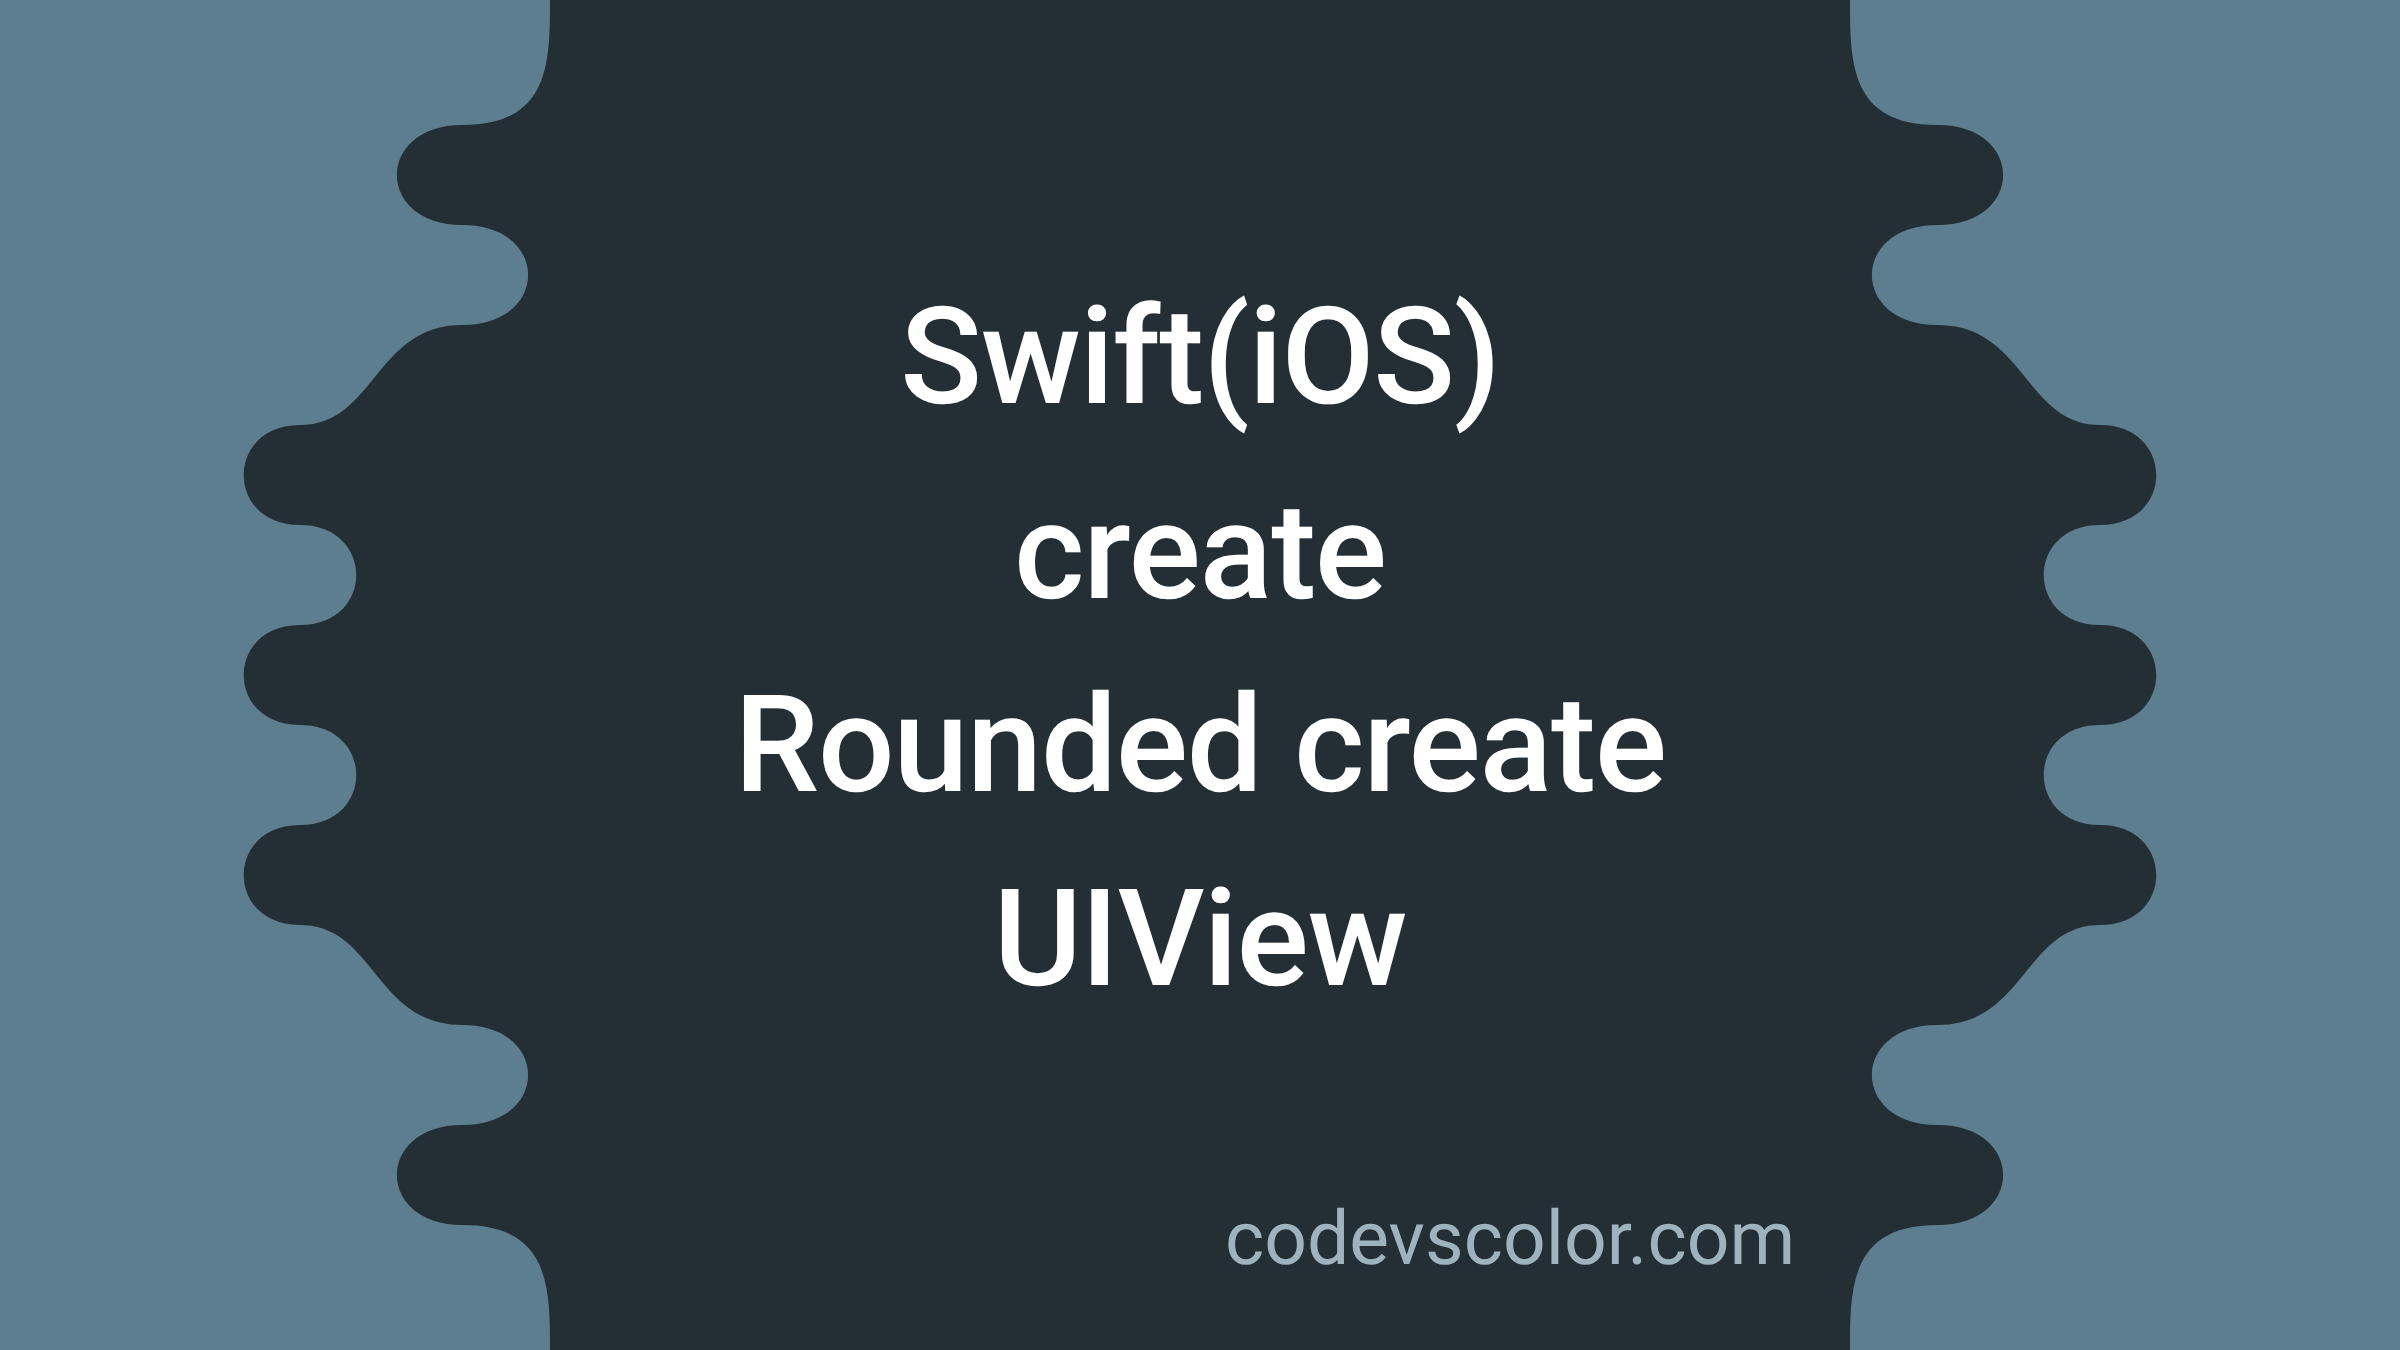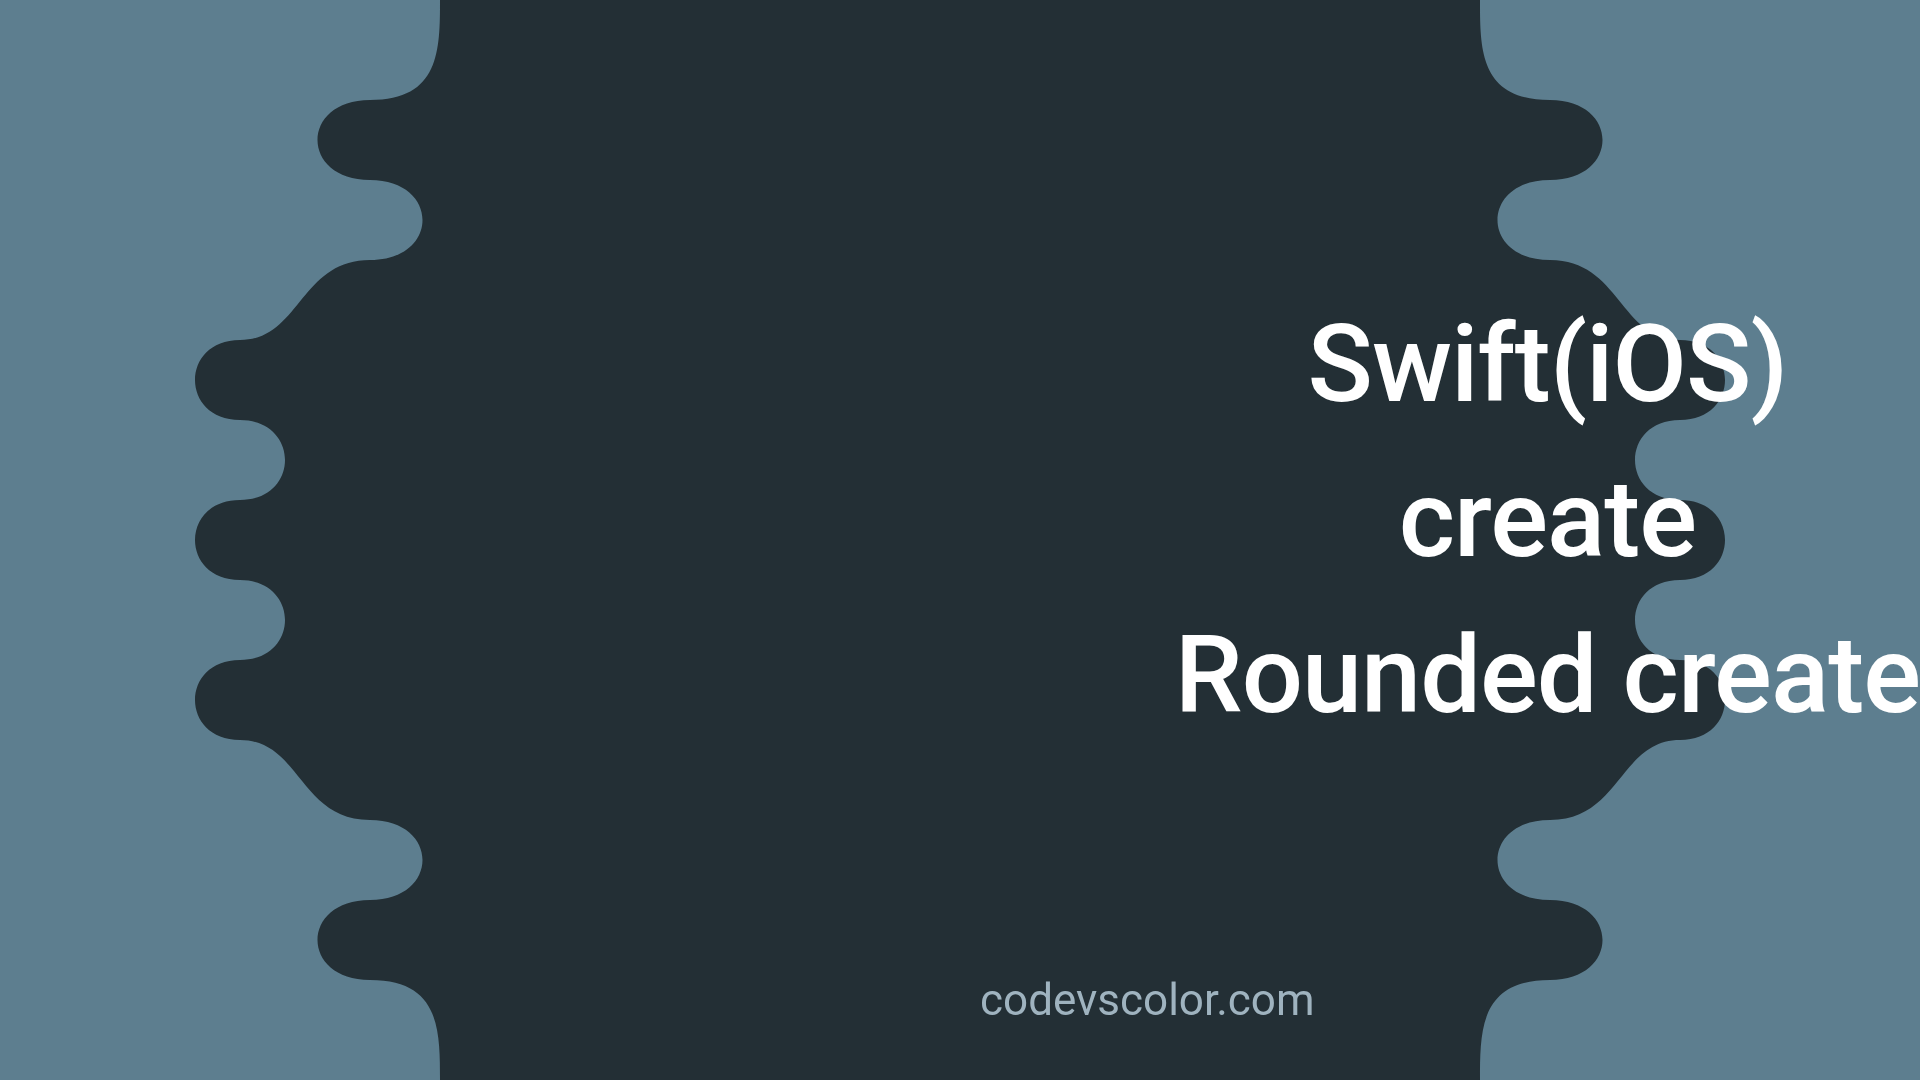--- a/index.html
+++ b/index.html
@@ -15,21 +15,21 @@
       align-items: center;
       justify-content: center;
       overflow: hidden;
     }
     .container {
       width: 1920px;
       height: 1052px;
       position: relative;
       display: flex;
       align-items: center;
-      justify-content: flex-end;
+      justify-content: center;
     }
     .blob-shape {
       position: absolute;
       z-index: 1;
     }
     .content {
       position: relative;
       z-index: 2;
       text-align: center;
       display: flex;
@@ -43,21 +43,21 @@
       font-size: 108px;
       font-weight: 500;
       color: #ffffff;
       line-height: 1.18;
       letter-spacing: -1px;
     }
     .footer-text {
       position: absolute;
       bottom: 40px;
       font-family: -apple-system, BlinkMacSystemFont, "Segoe UI", Roboto, Helvetica, Arial, sans-serif;
-      font-size: 44px;
+      font-size: 60px;
       font-weight: 400;
       color: #9fb3bf;
       z-index: 2;
       letter-spacing: 0px;
       left: 50%;
       transform: translateX(20px);
     }
   </style>
 </head>
 <body>
@@ -95,16 +95,17 @@
       C 300,180 300,100 370,100
       C 440,100 440,50 440,0
       Z
     "></path>
   </svg>
 
   <div class="content">
     <div class="title-line">Swift(iOS)</div>
     <div class="title-line">create</div>
     <div class="title-line">Rounded create</div>
+    <div class="title-line">UIView</div>
   </div>
 
   <div class="footer-text">codevscolor.com</div>
 </div>
 
 </body></html>

